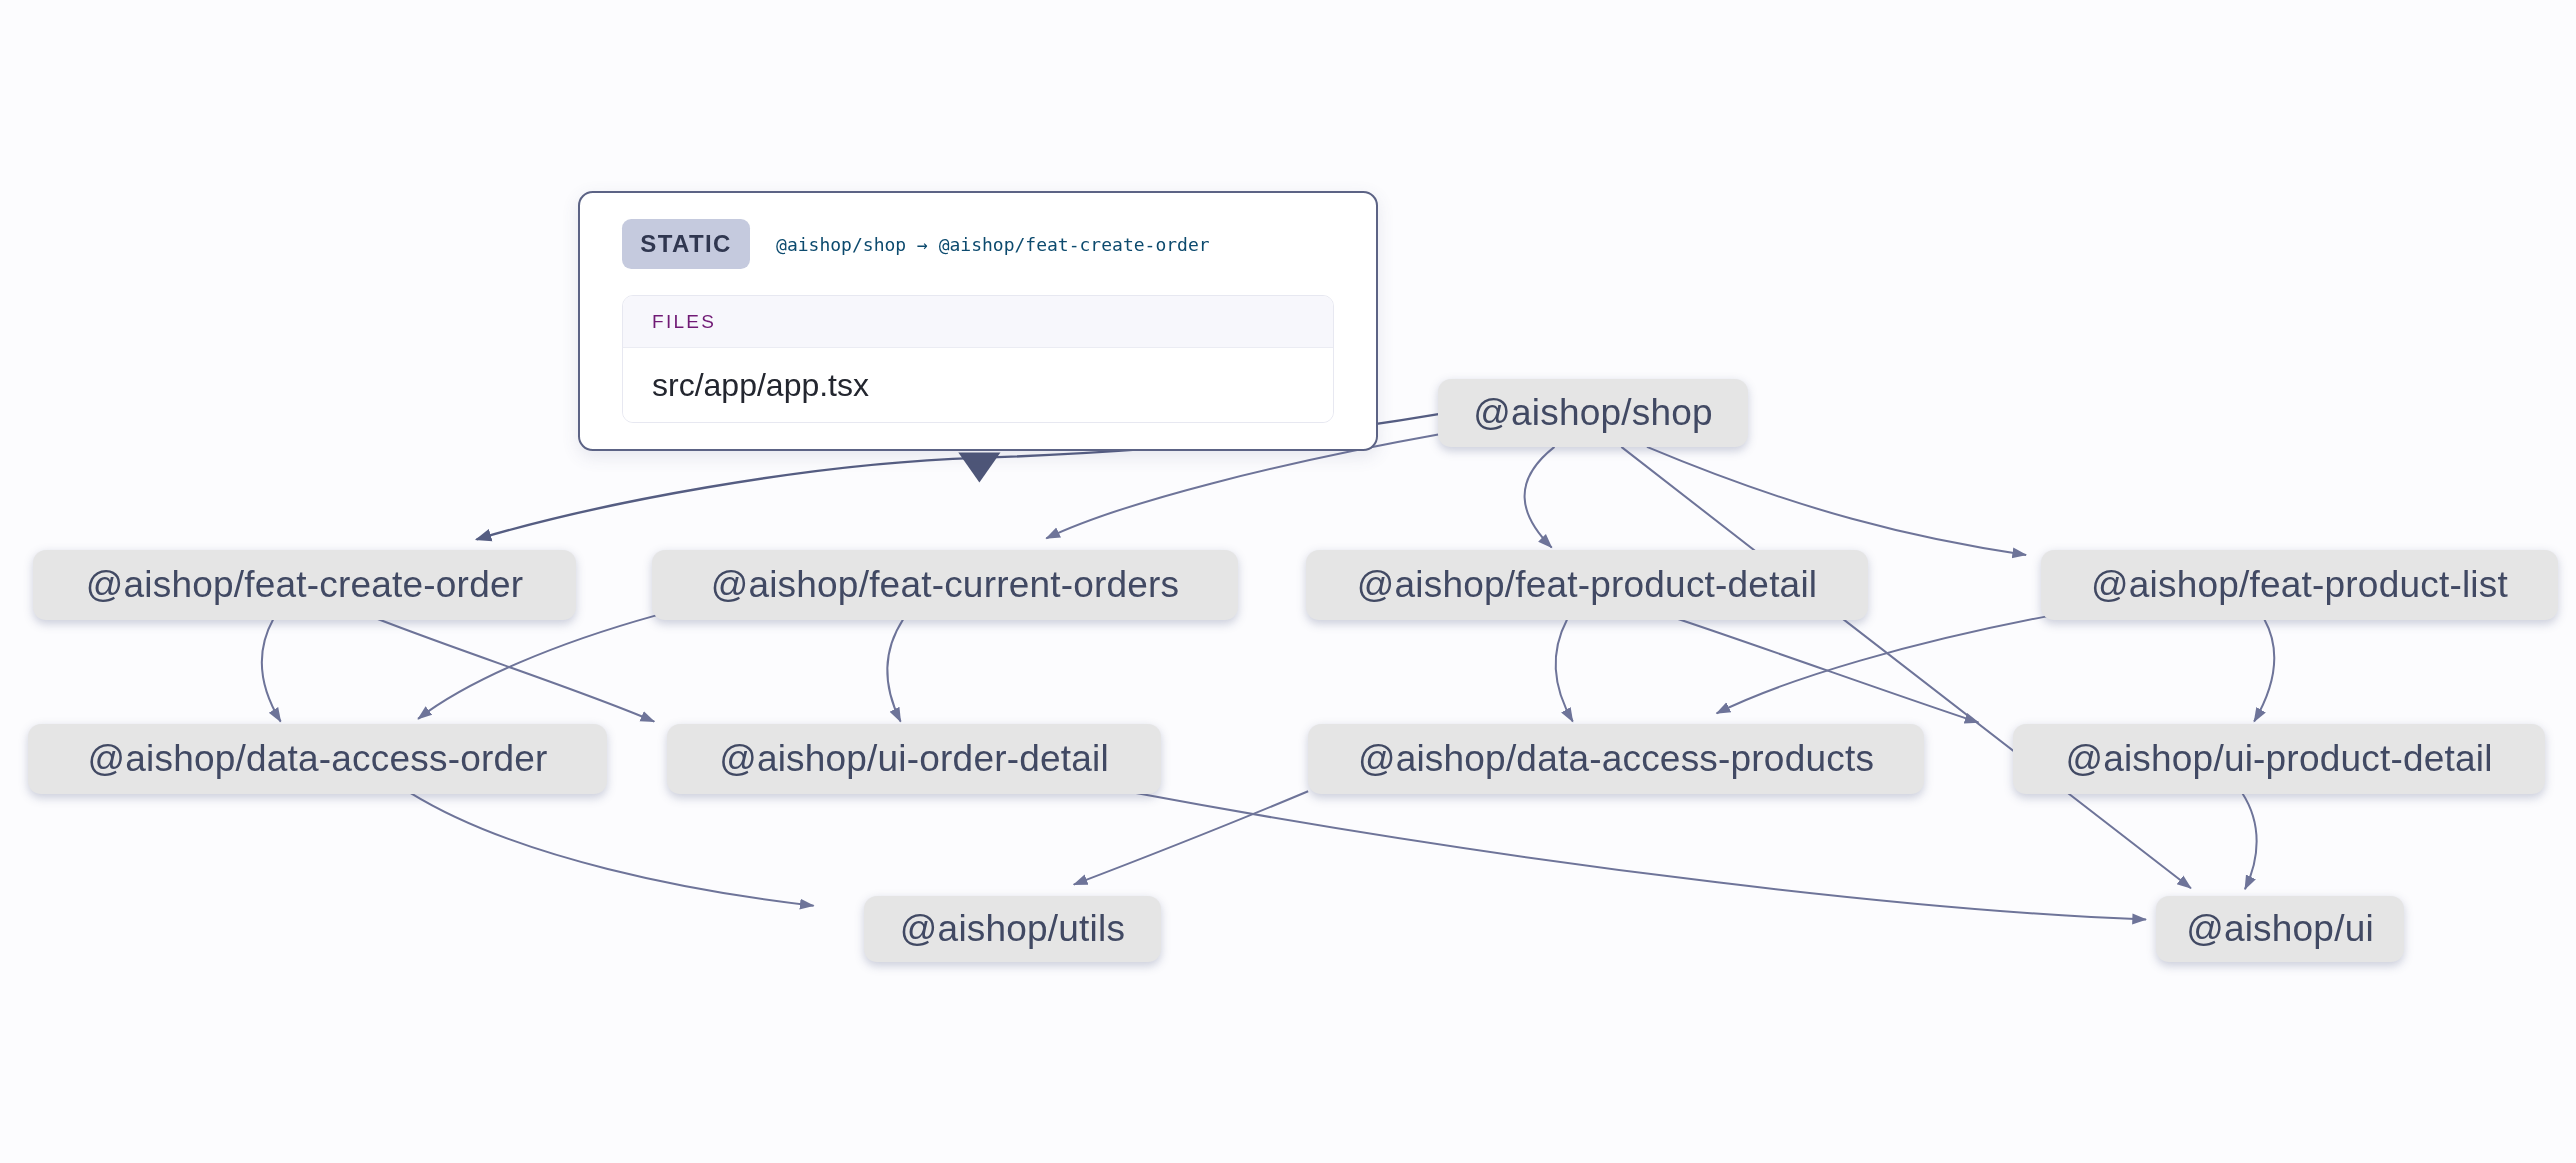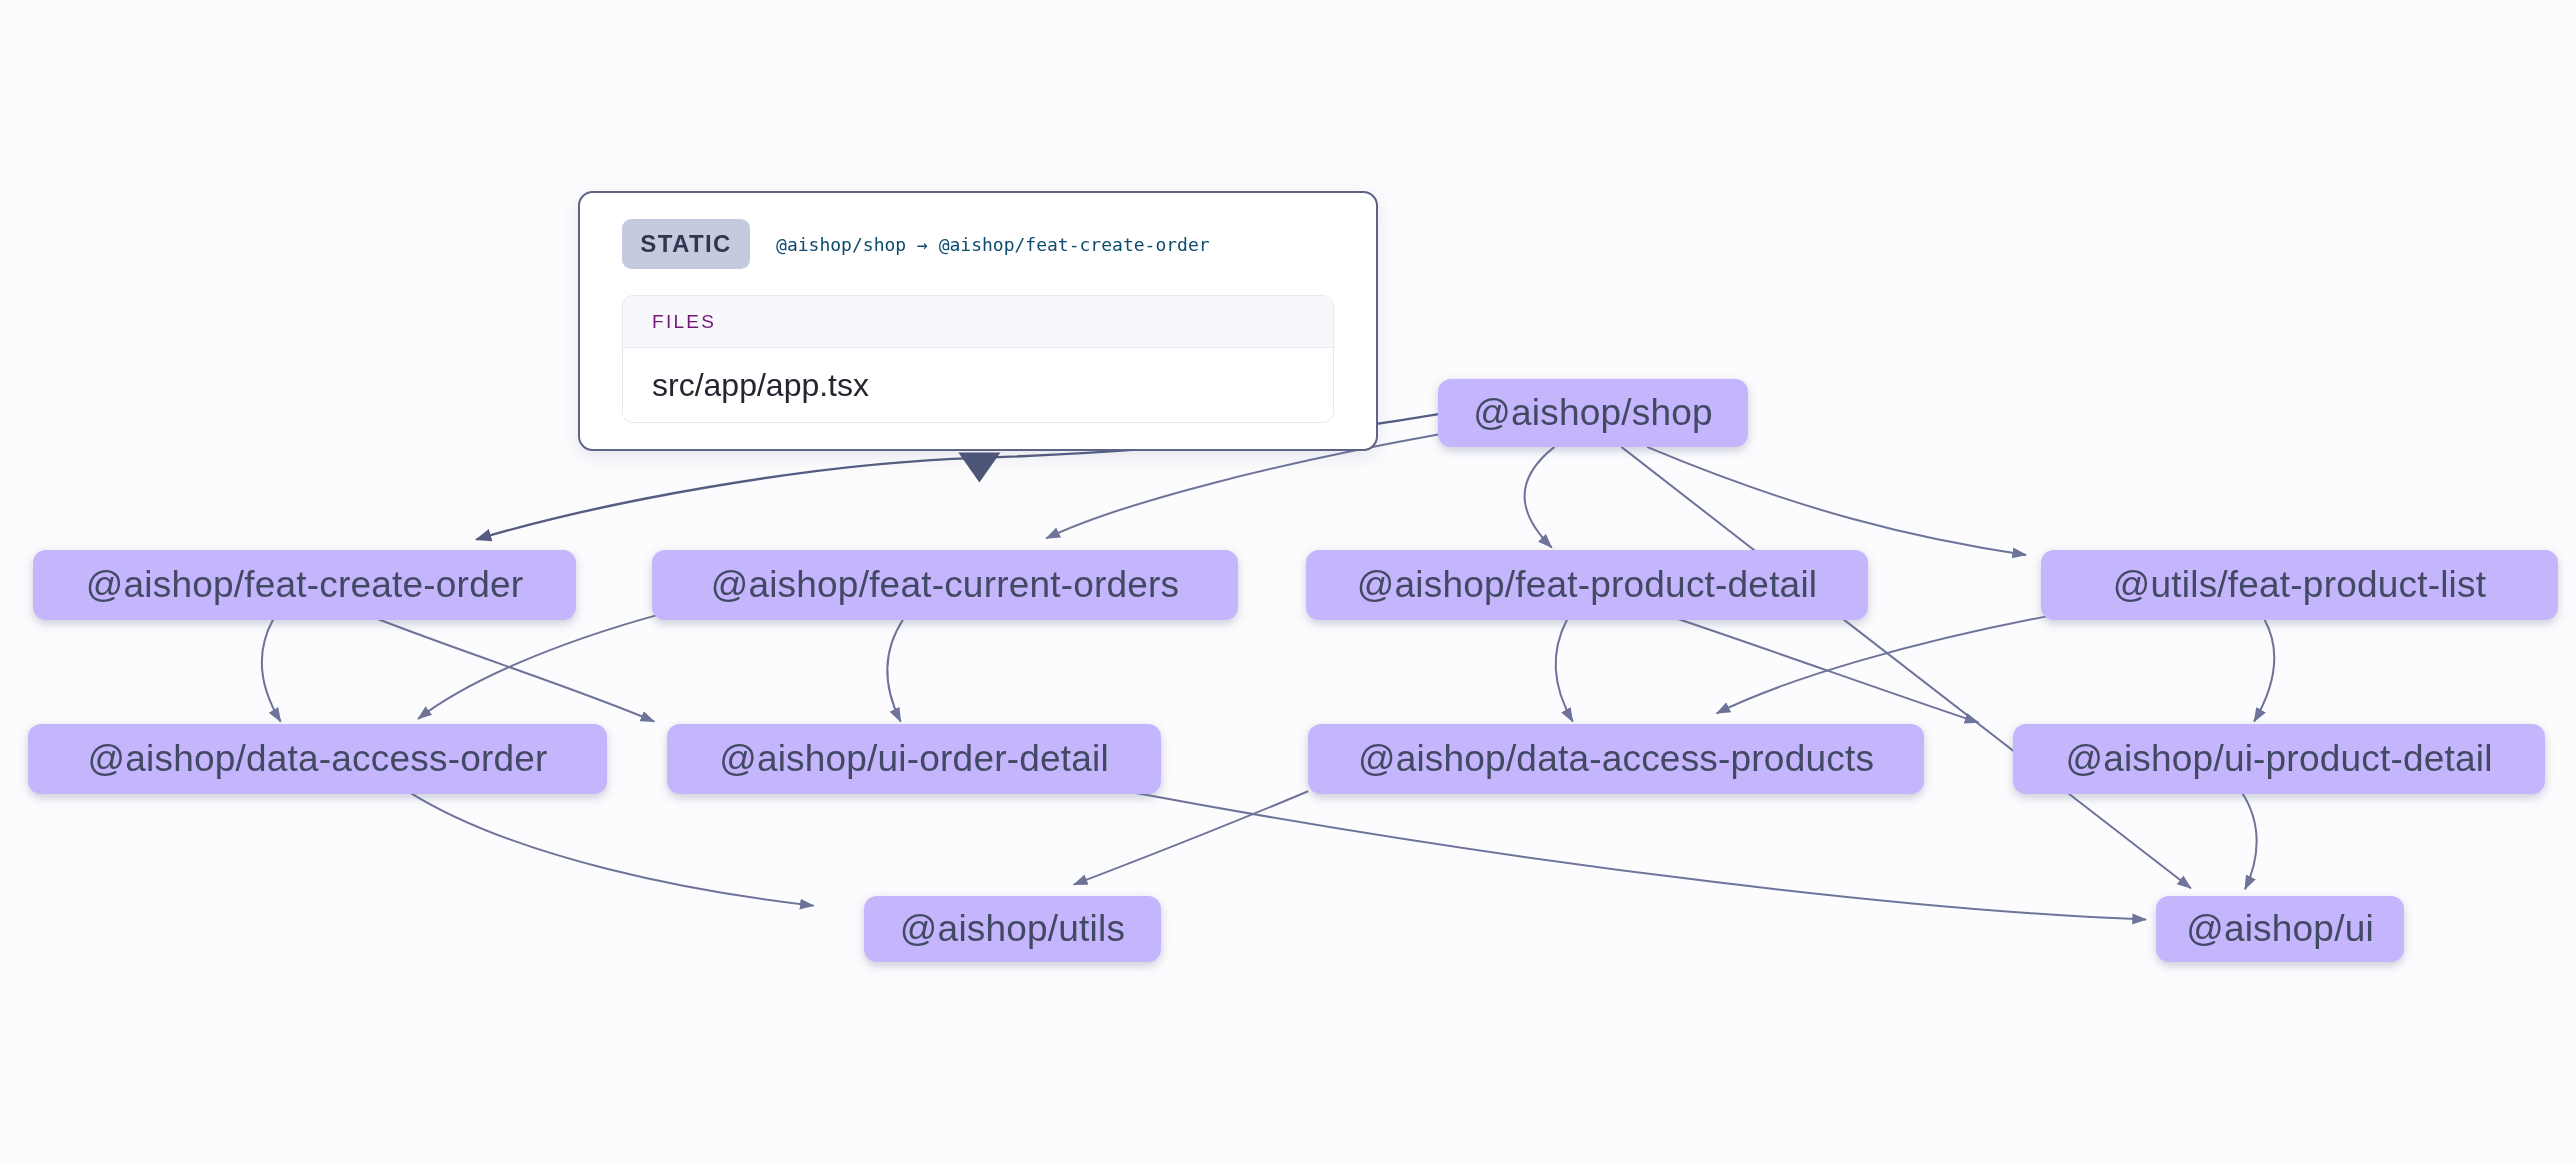--- a/index.html
+++ b/index.html
@@ -6,21 +6,21 @@
   #canvas{
     position:relative;width:2576px;height:1163px;overflow:hidden;
     background:#fcfcfe;font-family:"Liberation Sans",sans-serif;
   }
   #edges-svg{position:absolute;left:0;top:0;width:2576px;height:1163px;}
   .edge{fill:none;stroke:#6e7499;stroke-width:2.2px;}
   .edge.hovered{stroke:#555d82;stroke-width:2.6px;}
   #nodes-layer{position:absolute;left:0;top:0;width:100%;height:100%;}
   .node{
     position:absolute;display:flex;align-items:center;justify-content:center;
-    background:#c4b5fd;color:#414963;border-radius:13px;
+    background:#e5e5e5;color:#414963;border-radius:13px;
     font-size:37px;letter-spacing:0.2px;white-space:nowrap;
     box-shadow:0 3.7px 9.2px rgba(80,90,130,0.28);
     cursor:pointer;
   }
   
   .tooltip{
     position:absolute;left:578px;top:191px;width:800px;height:260px;
     box-sizing:border-box;background:#ffffff;border:2.7px solid #5c6385;
     border-radius:14.7px;box-shadow:0 5.5px 16.5px rgba(70,80,120,0.12);
     padding:26px 42px;
@@ -82,21 +82,21 @@
         <path d="M2448,866 C2470,900 2467,938 2451,971" class="edge" marker-end="url(#arrow)"></path>
       </g>
     <polygon id="hover-marker" fill="#4e5678" points="1046,494 1092,494 1069,527"></polygon>
   </svg>
 
   <div id="nodes-layer">
       <div class="node" style="left: 1438px; top: 379px; width: 310px; height: 68px;">@aishop/shop</div>
       <div class="node" style="left: 33px; top: 550px; width: 543px; height: 70px;">@aishop/feat-create-order</div>
       <div class="node" style="left: 652px; top: 550px; width: 586px; height: 70px;">@aishop/feat-current-orders</div>
       <div class="node" style="left: 1306px; top: 550px; width: 562px; height: 70px;">@aishop/feat-product-detail</div>
-      <div class="node" style="left: 2041px; top: 550px; width: 517px; height: 70px;">@utils/feat-product-list</div>
+      <div class="node" style="left: 2041px; top: 550px; width: 517px; height: 70px;">@aishop/feat-product-list</div>
       <div class="node" style="left: 28px; top: 724px; width: 579px; height: 70px;">@aishop/data-access-order</div>
       <div class="node" style="left: 667px; top: 724px; width: 494px; height: 70px;">@aishop/ui-order-detail</div>
       <div class="node" style="left: 1308px; top: 724px; width: 616px; height: 70px;">@aishop/data-access-products</div>
       <div class="node" style="left: 2013px; top: 724px; width: 532px; height: 70px;">@aishop/ui-product-detail</div>
       <div class="node" style="left: 864px; top: 896px; width: 297px; height: 66px;">@aishop/utils</div>
       <div class="node" style="left: 2156px; top: 896px; width: 248px; height: 66px;">@aishop/ui</div>
     </div>
 
   <div class="tooltip">
     <div class="tooltip-head">

